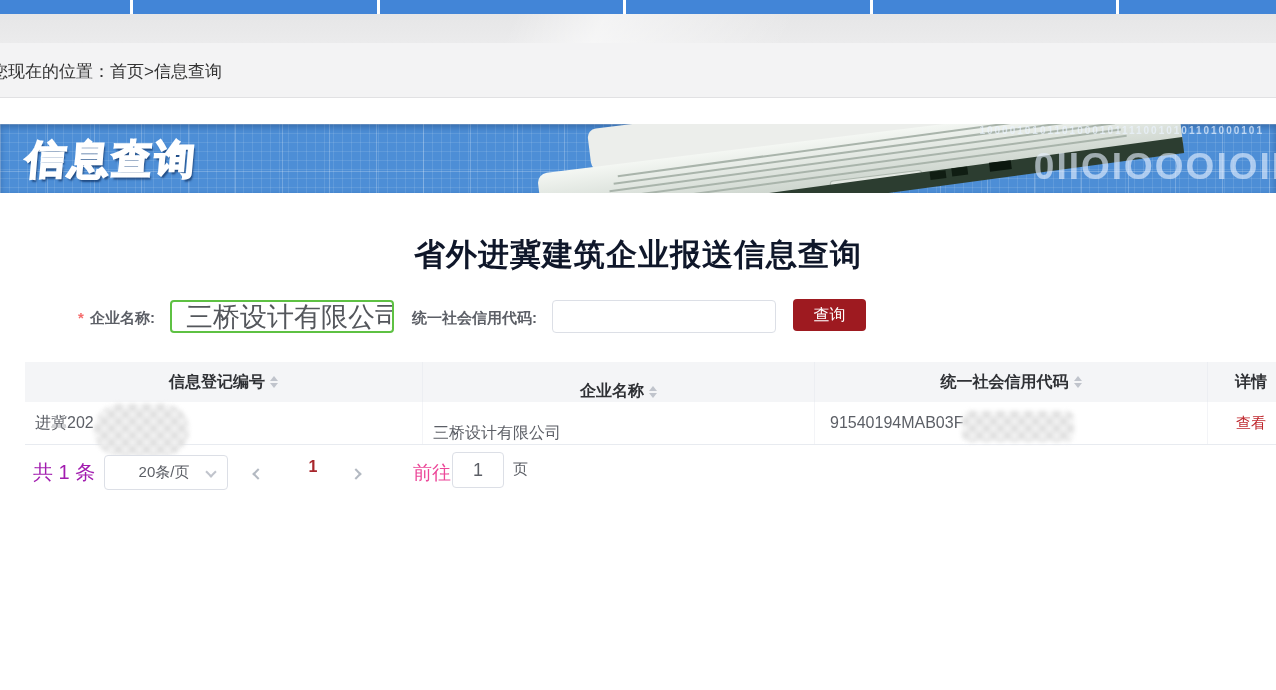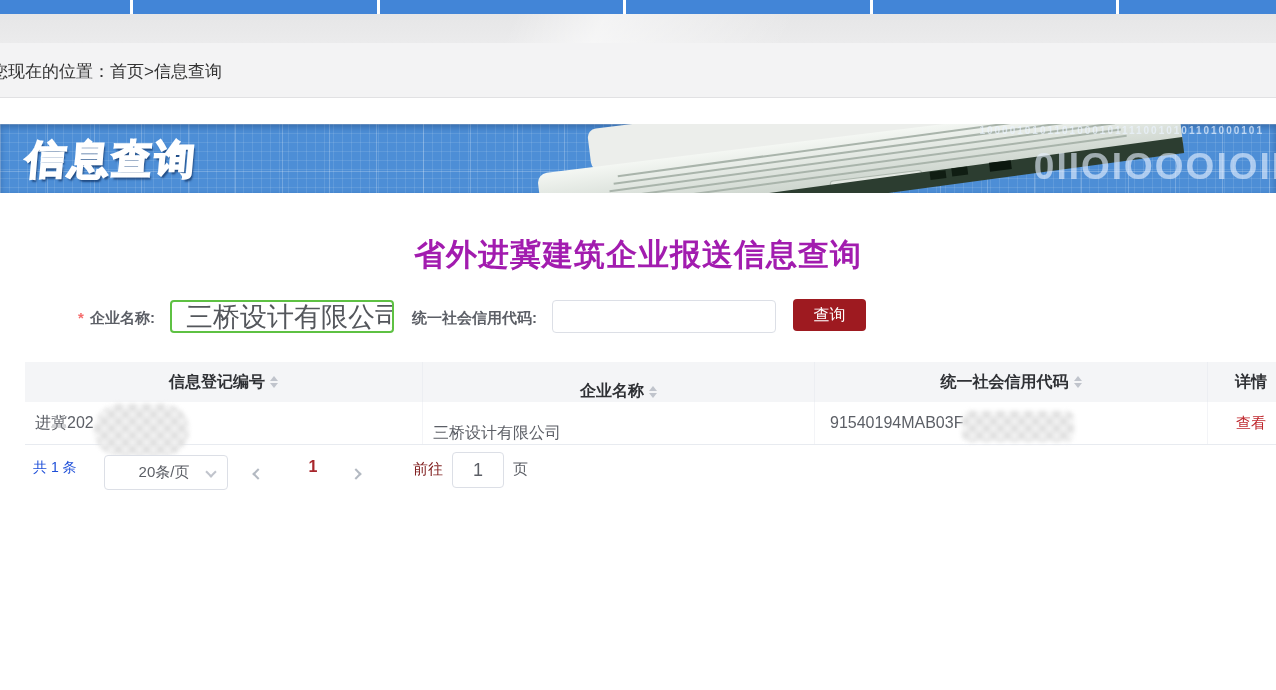--- a/index.html
+++ b/index.html
@@ -39,21 +39,21 @@
             -webkit-text-stroke: 2px #fff;
             text-shadow: 2px 3px 2px rgba(15,50,100,.75); white-space: nowrap; }
   .binary-small { position: absolute; right: 12px; top: 1px; font-size: 10px; font-weight: bold;
             letter-spacing: 2px; color: rgba(235,244,255,.7); white-space: nowrap; }
   .binary-large { position: absolute; right: -8px; top: 22px; font-size: 37px; font-weight: bold;
             letter-spacing: 2px; color: rgba(230,241,255,.62); white-space: nowrap; }
   .laptop { position: absolute; left: 498px; top: 0; }
 
   
   .page-title { position: absolute; left: 0; top: 234px; width: 1276px; text-align: center;
-            font-size: 31px; font-weight: 600; color: #a21caf; letter-spacing: 1px; }
+            font-size: 31px; font-weight: 600; color: #0f172a; letter-spacing: 1px; }
 
   
   .req { position: absolute; left: 78px; top: 309px; color: #f56c6c; font-size: 15px; font-weight: bold; }
   .lbl { position: absolute; font-size: 15px; font-weight: bold; color: #5c5f66; white-space: nowrap; }
   .lbl-company { left: 90px; top: 309px; }
   .lbl-credit  { left: 412px; top: 309px; }
   .inp { position: absolute; height: 33px; border-radius: 4px; background: #fff; outline: none; }
   .inp-company { left: 170px; top: 300px; width: 224px; border: 2px solid #5ec143;
                  font-size: 27px; color: #54575c; padding: 0 0 0 14px;
                  font-family: "Liberation Sans", sans-serif; overflow: hidden; white-space: nowrap; }
@@ -83,36 +83,36 @@
   .sorter .up   { border-bottom: 5px solid #c0c4cc; }
   .sorter .down { border-top: 5px solid #c0c4cc; }
 
   
   .redact { position: absolute; background: repeating-conic-gradient(#dddddd 0% 25%, #f3f3f3 0% 50%) 0 0 / 14px 14px;
             filter: blur(2px); opacity: .95; }
   .redact-1 { left: 94px; top: 404px; width: 95px; height: 52px; border-radius: 26px; }
   .redact-2 { left: 962px; top: 411px; width: 112px; height: 31px; border-radius: 8px; }
 
   
-  .pg-total { position: absolute; left: 33px; top: 459px; font-size: 14px; color: #1d4ed8; }
+  .pg-total { position: absolute; left: 33px; top: 459px; font-size: 20px; color: #a21caf; }
   .pg-size { position: absolute; left: 104px; top: 455px; width: 124px; height: 35px;
              border: 1px solid #dcdfe6; border-radius: 4px; background: #fff;
              display: flex; align-items: center; justify-content: center;
              font-size: 15px; color: #5c5f66; cursor: pointer; }
   .pg-size .txt { margin-right: 4px; }
   .chev { display: inline-block; width: 8px; height: 8px; }
   .chev-down { position: absolute; right: 12px; top: 12px;
              border-right: 2px solid #c0c4cc; border-bottom: 2px solid #c0c4cc; transform: rotate(45deg); }
   .pg-prev, .pg-next { position: absolute; top: 464px; width: 20px; height: 20px; cursor: pointer; }
   .pg-prev { left: 254px; } .pg-next { left: 352px; }
   .pg-prev .chev { border-left: 2px solid #b3b9c2; border-bottom: 2px solid #b3b9c2; transform: rotate(45deg); margin-top: 3px; }
   .pg-next .chev { border-right: 2px solid #b3b9c2; border-top: 2px solid #b3b9c2; transform: rotate(45deg); margin-top: 3px; }
   .pg-page { position: absolute; left: 300px; top: 458px; width: 26px; text-align: center;
              font-size: 16px; font-weight: bold; color: #a8262c; cursor: pointer; }
-  .pg-goto-label { position: absolute; left: 413px; top: 460px; font-size: 15px; color: #7f1d1d; text-align: right; }
+  .pg-goto-label { position: absolute; left: 413px; top: 460px; font-size: 19px; color: #ec4899; text-align: right; }
   .pg-goto-input { position: absolute; left: 452px; top: 452px; width: 52px; height: 36px;
              border: 1px solid #dcdfe6; border-radius: 4px; text-align: center;
              font-size: 18px; color: #5c5f66; outline: none; font-family: "Liberation Sans", sans-serif; }
   .pg-unit { position: absolute; left: 513px; top: 460px; font-size: 15px; color: #5c5f66; }
 </style>
 </head>
 <body>
 
 <div id="page">
 

